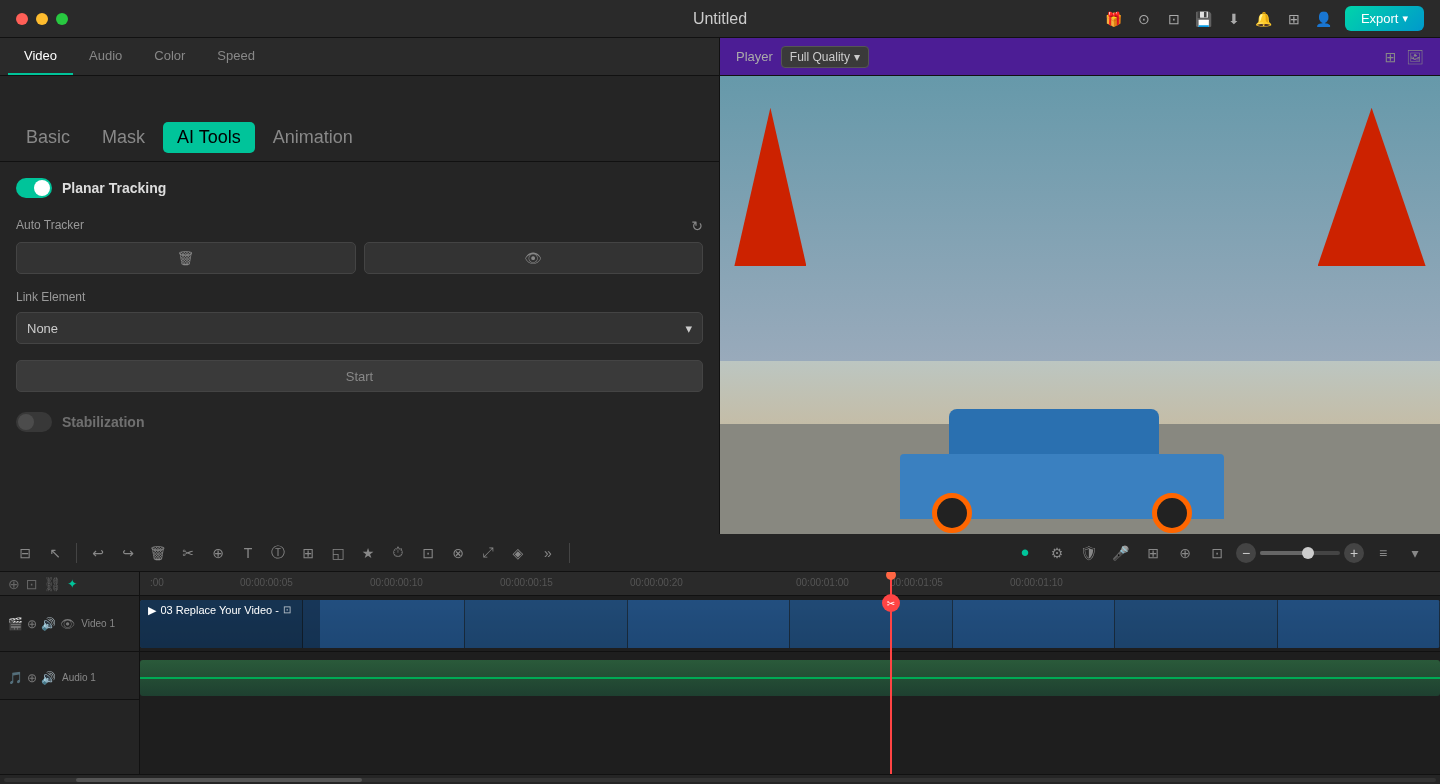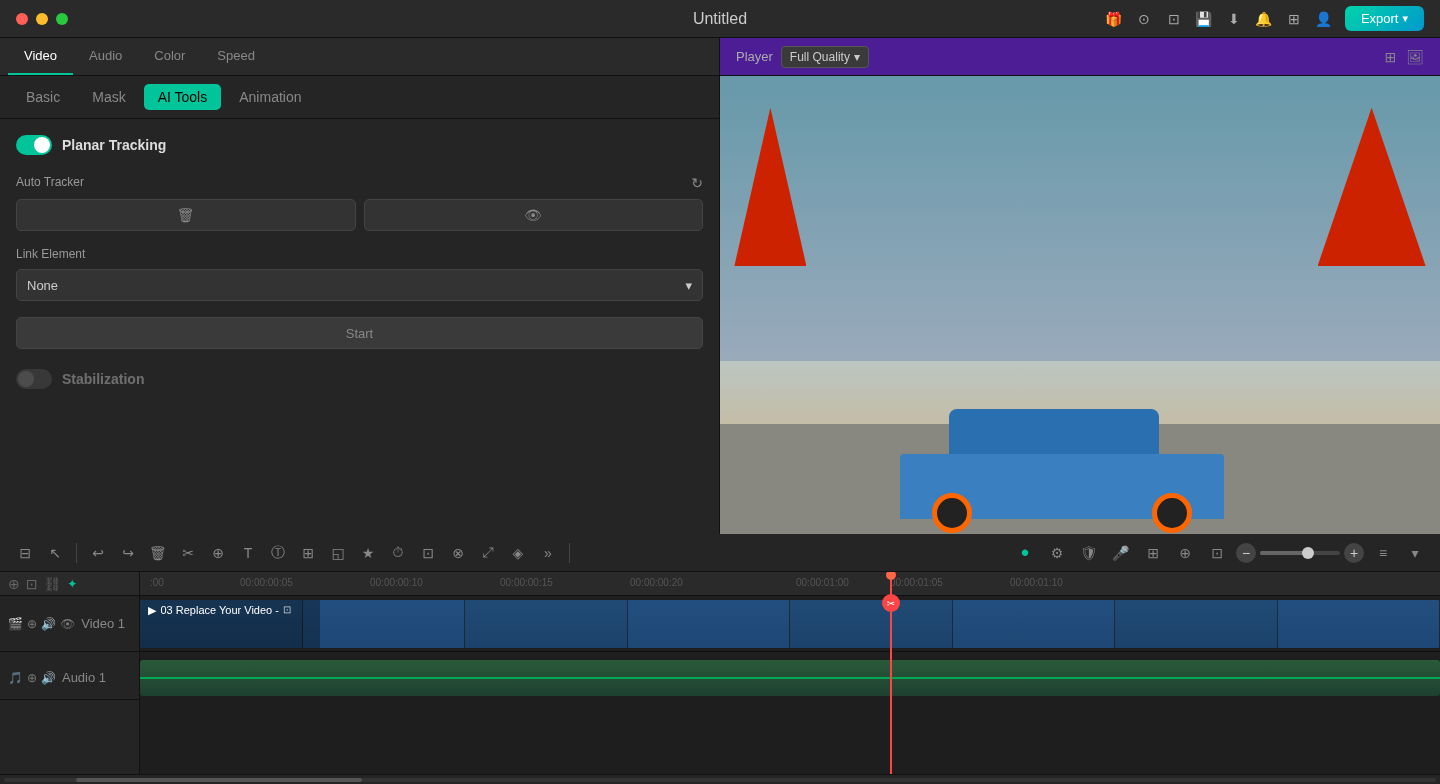--- a/index.html
+++ b/index.html
@@ -112,22 +112,23 @@
       display: flex;
       padding: 8px 12px;
       gap: 4px;
       background: #252525;
       border-bottom: 1px solid #111;
     }
     .sub-tab {
       padding: 5px 14px;
       border-radius: 5px;
       cursor: pointer;
-      font-size: 14px;
+      font-size: 18px;
       color: #888;
+      margin-top: 38px;
     }
     .sub-tab.active {
       background: #00c49a;
       color: #000000;
     }
 
     
     .controls-area {
       padding: 16px 16px;
     }
@@ -604,21 +605,21 @@
       display: flex;
       gap: 4px;
       align-items: center;
     }
     .th-icon {
       font-size: 12px;
       color: #777;
       cursor: pointer;
     }
     .track-label {
-      font-size: 13px;
+      font-size: 10px;
       color: #888;
     }
     .track-header-item-audio {
       height: 44px;
     }
 
     
     .track-content {
       flex: 1;
       overflow: hidden;

